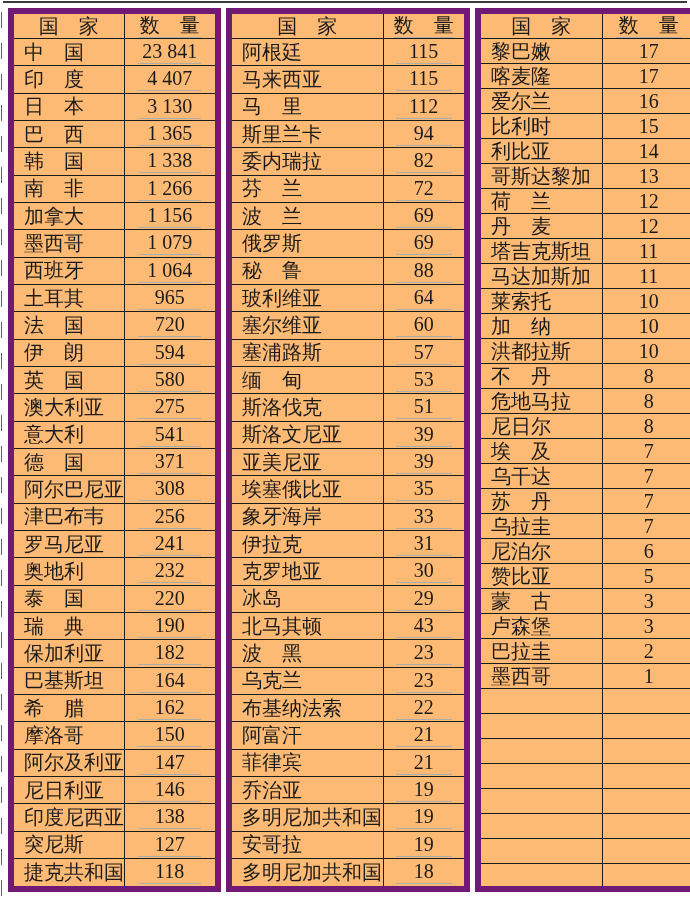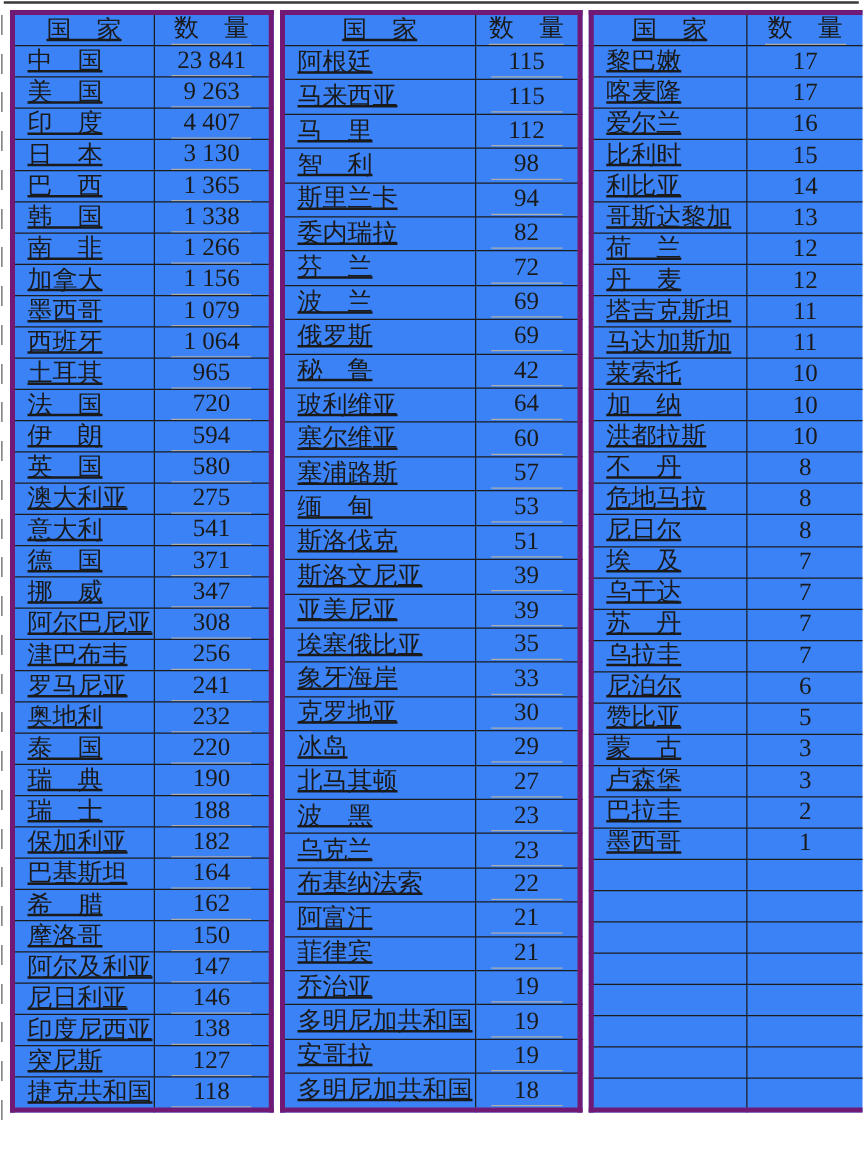--- a/index.html
+++ b/index.html
@@ -32,23 +32,22 @@
   }
   .tables-wrap {
     position: absolute;
     left: 8px; top: 8px;
     display: flex;
     gap: 5px;
   }
   table {
     border-collapse: collapse;
     table-layout: fixed;
-    border: 4px solid #701a75;
-    background: #3b82f6;
-    text-decoration: underline;
+    border: 6px solid #701a75;
+    background: #fdba74;
   }
   th, td {
     border: 1px solid #1c1c1c;
     height: 25px;
     box-sizing: border-box;
     padding: 0;
     font-size: 20px;
     font-weight: normal;
     line-height: 23px;
     overflow: hidden;
@@ -92,24 +91,20 @@
           <th>国　家</th>
           <th><span class="u">数　量</span></th>
         </tr>
       </thead>
       <tbody>
           <tr>
             <td class="c-cell">中　国</td>
             <td class="n-cell"><span class="u">23 841</span></td>
           </tr>
           <tr>
-            <td class="c-cell">美　国</td>
-            <td class="n-cell"><span class="u">9 263</span></td>
-          </tr>
-          <tr>
             <td class="c-cell">印　度</td>
             <td class="n-cell"><span class="u">4 407</span></td>
           </tr>
           <tr>
             <td class="c-cell">日　本</td>
             <td class="n-cell"><span class="u">3 130</span></td>
           </tr>
           <tr>
             <td class="c-cell">巴　西</td>
             <td class="n-cell"><span class="u">1 365</span></td>
@@ -156,24 +151,20 @@
           </tr>
           <tr>
             <td class="c-cell">意大利</td>
             <td class="n-cell"><span class="u">541</span></td>
           </tr>
           <tr>
             <td class="c-cell">德　国</td>
             <td class="n-cell"><span class="u">371</span></td>
           </tr>
           <tr>
-            <td class="c-cell">挪　威</td>
-            <td class="n-cell"><span class="u">347</span></td>
-          </tr>
-          <tr>
             <td class="c-cell">阿尔巴尼亚</td>
             <td class="n-cell"><span class="u">308</span></td>
           </tr>
           <tr>
             <td class="c-cell">津巴布韦</td>
             <td class="n-cell"><span class="u">256</span></td>
           </tr>
           <tr>
             <td class="c-cell">罗马尼亚</td>
             <td class="n-cell"><span class="u">241</span></td>
@@ -182,24 +173,20 @@
             <td class="c-cell">奥地利</td>
             <td class="n-cell"><span class="u">232</span></td>
           </tr>
           <tr>
             <td class="c-cell">泰　国</td>
             <td class="n-cell"><span class="u">220</span></td>
           </tr>
           <tr>
             <td class="c-cell">瑞　典</td>
             <td class="n-cell"><span class="u">190</span></td>
-          </tr>
-          <tr>
-            <td class="c-cell">瑞　士</td>
-            <td class="n-cell"><span class="u">188</span></td>
           </tr>
           <tr>
             <td class="c-cell">保加利亚</td>
             <td class="n-cell"><span class="u">182</span></td>
           </tr>
           <tr>
             <td class="c-cell">巴基斯坦</td>
             <td class="n-cell"><span class="u">164</span></td>
           </tr>
           <tr>
@@ -251,24 +238,20 @@
           </tr>
           <tr>
             <td class="c-cell">马来西亚</td>
             <td class="n-cell"><span class="u">115</span></td>
           </tr>
           <tr>
             <td class="c-cell">马　里</td>
             <td class="n-cell"><span class="u">112</span></td>
           </tr>
           <tr>
-            <td class="c-cell">智　利</td>
-            <td class="n-cell"><span class="u">98</span></td>
-          </tr>
-          <tr>
             <td class="c-cell">斯里兰卡</td>
             <td class="n-cell"><span class="u">94</span></td>
           </tr>
           <tr>
             <td class="c-cell">委内瑞拉</td>
             <td class="n-cell"><span class="u">82</span></td>
           </tr>
           <tr>
             <td class="c-cell">芬　兰</td>
             <td class="n-cell"><span class="u">72</span></td>
@@ -276,21 +259,21 @@
           <tr>
             <td class="c-cell">波　兰</td>
             <td class="n-cell"><span class="u">69</span></td>
           </tr>
           <tr>
             <td class="c-cell">俄罗斯</td>
             <td class="n-cell"><span class="u">69</span></td>
           </tr>
           <tr>
             <td class="c-cell">秘　鲁</td>
-            <td class="n-cell"><span class="u">42</span></td>
+            <td class="n-cell"><span class="u">88</span></td>
           </tr>
           <tr>
             <td class="c-cell">玻利维亚</td>
             <td class="n-cell"><span class="u">64</span></td>
           </tr>
           <tr>
             <td class="c-cell">塞尔维亚</td>
             <td class="n-cell"><span class="u">60</span></td>
           </tr>
           <tr>
@@ -315,30 +298,34 @@
           </tr>
           <tr>
             <td class="c-cell">埃塞俄比亚</td>
             <td class="n-cell"><span class="u">35</span></td>
           </tr>
           <tr>
             <td class="c-cell">象牙海岸</td>
             <td class="n-cell"><span class="u">33</span></td>
           </tr>
           <tr>
+            <td class="c-cell">伊拉克</td>
+            <td class="n-cell"><span class="u">31</span></td>
+          </tr>
+          <tr>
             <td class="c-cell">克罗地亚</td>
             <td class="n-cell"><span class="u">30</span></td>
           </tr>
           <tr>
             <td class="c-cell">冰岛</td>
             <td class="n-cell"><span class="u">29</span></td>
           </tr>
           <tr>
             <td class="c-cell">北马其顿</td>
-            <td class="n-cell"><span class="u">27</span></td>
+            <td class="n-cell"><span class="u">43</span></td>
           </tr>
           <tr>
             <td class="c-cell">波　黑</td>
             <td class="n-cell"><span class="u">23</span></td>
           </tr>
           <tr>
             <td class="c-cell">乌克兰</td>
             <td class="n-cell"><span class="u">23</span></td>
           </tr>
           <tr>

